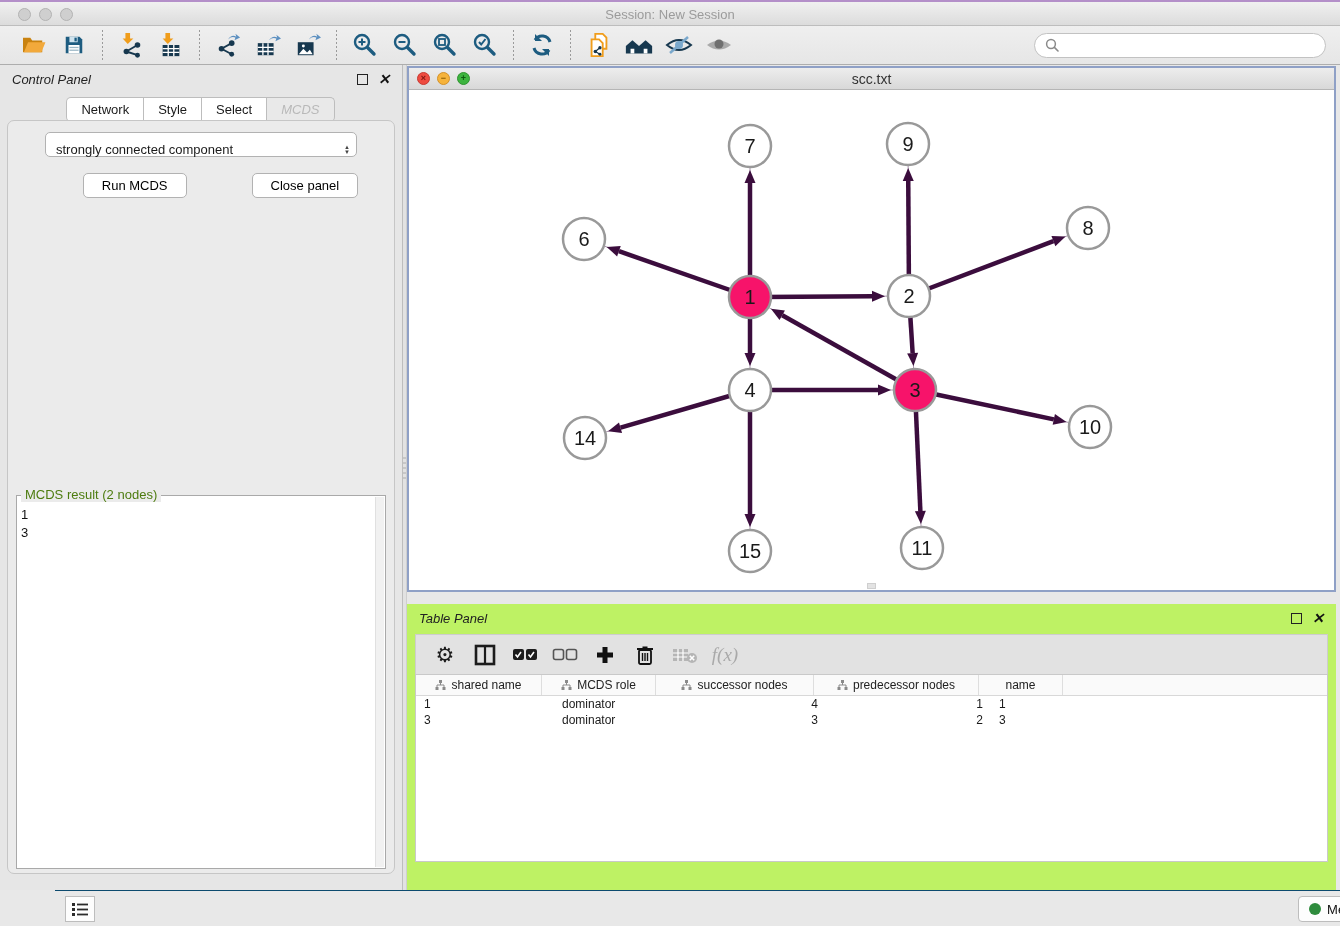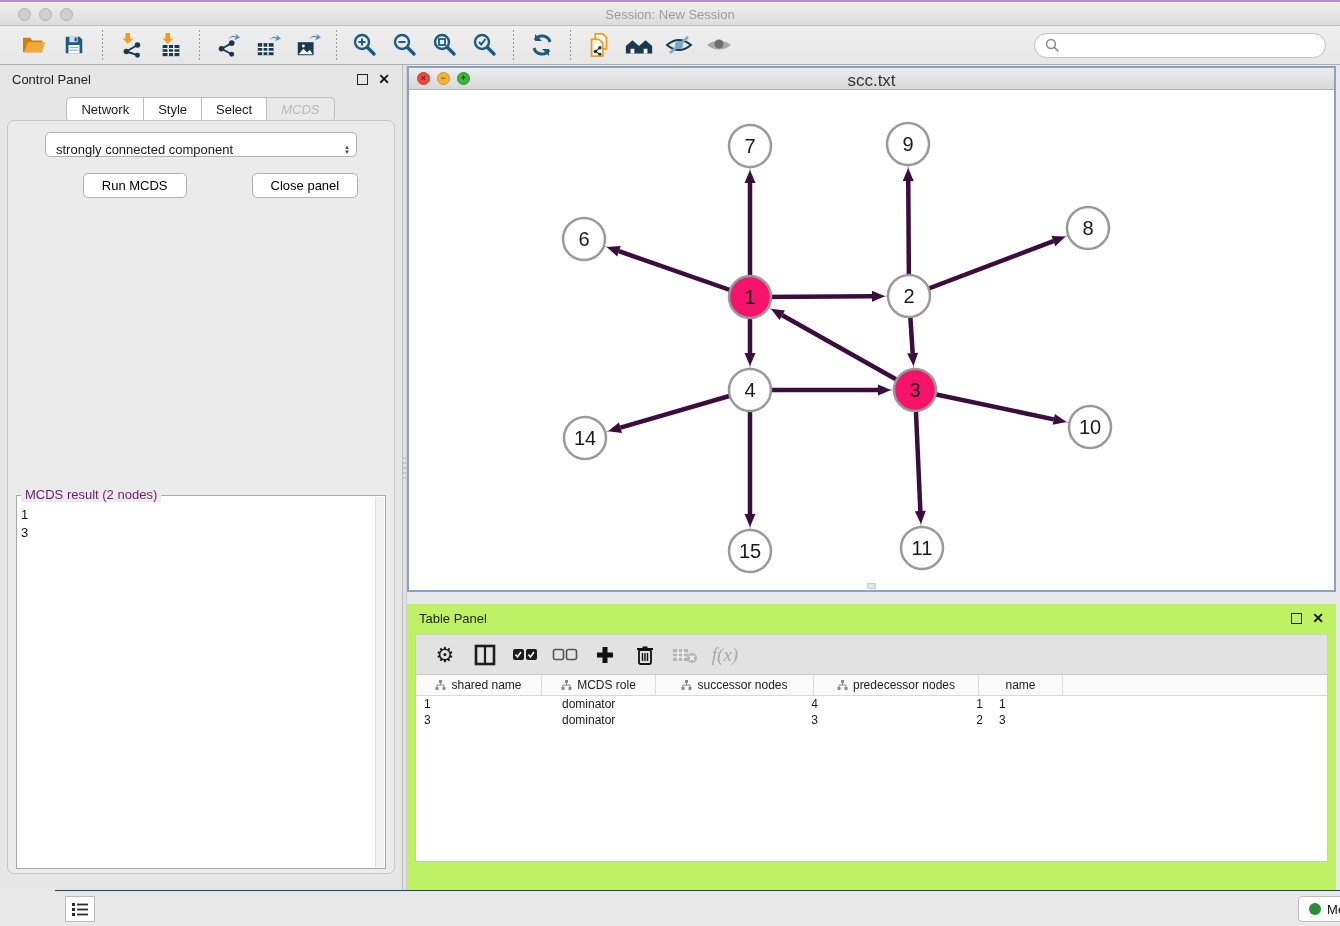--- a/index.html
+++ b/index.html
@@ -33,21 +33,21 @@
   .tb-sep{ width:1px; height:30px; margin:0 8px;
     background:repeating-linear-gradient(#9a9a9a 0 2px, transparent 2px 4px); }
   .searchbox{ margin-left:auto; width:292px; height:25px; background:#fff;
     border:1px solid #c2c2c2; border-radius:13px; display:flex; align-items:center;
     padding:0 10px; gap:6px; }
   .searchbox input{ border:none; outline:none; flex:1; font-size:13px; background:transparent;
     font-family:"Liberation Sans",sans-serif;}
   
   .control-panel{ position:absolute; left:0; top:65px; width:402px; height:825px;
     background:#e6e6e6; }
-  .panel-head{ height:28px; display:flex; align-items:center; padding:0 12px; }
+  .panel-head{ height:28px; display:flex; align-items:center; padding:0 12px;font-style:italic; }
   .panel-head .ptitle{ font-size:13px; color:#222; }
   .panel-head .ph-icons{ margin-left:auto; display:flex; gap:10px; align-items:center;}
   .float-box{ width:11px; height:11px; border:1.6px solid #222; display:inline-block; }
   .close-x{ font-size:14px; font-weight:bold; color:#111; line-height:1;}
   .ctabs{ display:flex; justify-content:center; margin-top:4px; }
   .ctab{ padding:4px 14px; background:#fff; border:1px solid #bdbdbd; border-bottom-color:#b0b0b0;
     font-size:13px; margin-left:-1px; position:relative; }
   .ctab:first-child{ border-top-left-radius:5px; border-bottom-left-radius:5px;}
   .ctab:last-child{ border-top-right-radius:5px; border-bottom-right-radius:5px;font-style:italic;}
   .ctab.active{ background:#e9e9e9; color:#b9b9b9; }
@@ -58,21 +58,21 @@
     border:1px solid #b2b2b2; border-radius:5px; display:flex; align-items:center;
     padding:10px 6px 0 10px; font-size:13px;justify-content:flex-end; }
   .selectbox .stepper{ margin-left:auto; display:flex; flex-direction:column;
     font-size:6px; color:#444; line-height:5px; letter-spacing:0;}
   .btnrow{ display:flex; justify-content:center; gap:26px; margin-top:16px; }
   .pbtn{ background:#fff; border:1px solid #b2b2b2; border-radius:5px; height:25px;
     padding:0 18px; font-size:13px; display:flex; align-items:center;margin-left:39px; }
   .result-fieldset{ position:absolute; left:8px; right:8px; top:374px; bottom:4px;
     border:1px solid #a9a9a9; background:#fff; }
   .result-legend{ position:absolute; top:-9px; left:4px; background:#ebebeb;
-    padding:0 4px; font-size:13px; color:#701a75; }
+    padding:0 4px; font-size:13px; color:#4d7c0f; }
   .result-area{ position:absolute; inset:10px 10px 2px 4px; background:#fff;
     font-size:13px; line-height:18px; white-space:pre-line; color:#111; }
   .result-scroll{ position:absolute; top:1px; bottom:1px; right:1px; width:9px;
     background:#f1f1f1; border-left:1px solid #e0e0e0;}
   
   .vsplit{ position:absolute; left:402px; top:65px; width:5px; height:825px;
     background:#e2e2e2; border-left:1px solid #bdbdbd; border-right:1px solid #cfcfcf;}
   .vsplit .grip{ position:absolute; top:392px; left:0; right:0; height:22px;
     background:repeating-linear-gradient(#c7c7c7 0 2px, #e2e2e2 2px 5px);}
   
@@ -80,21 +80,21 @@
     border:2px solid #8fa0c6; background:#fff; }
   .net-titlebar{ height:22px; background:linear-gradient(#ededed,#d8d8d8);
     border-bottom:1px solid #b5b5b5; position:relative; }
   .net-titlebar .lights{ position:absolute; left:8px; top:4px; display:flex; gap:7px;}
   .nlight{ width:13px; height:13px; border-radius:50%; display:flex; align-items:center;
     justify-content:center; font-size:9px; font-weight:bold; line-height:1; }
   .nlight.red{ background:#ee4b40; border:1px solid #c73a32; color:#7e1510;}
   .nlight.yellow{ background:#f6b33b; border:1px solid #d3912a; color:#8a5d00;}
   .nlight.green{ background:#3db43f; border:1px solid #2f9330; color:#0e5c10;}
   .net-titlebar .ntitle{ position:absolute; left:0; right:0; top:3px; text-align:center;
-    font-size:17px; color:#333; }
+    font-size:14px; color:#333; }
   .net-canvas{ position:relative; width:925px; height:500px; background:#fff; }
   .net-resize{ position:absolute; left:458px; bottom:1px; width:9px; height:6px;
     background:#e3e3e3; border:1px solid #cfcfcf; }
   
   .table-panel{ position:absolute; left:407px; top:604px; width:929px; height:294px;
     background:#bef264; }
   .tp-toolbar{ position:absolute; left:8px; right:8px; top:30px; height:40px;
     background:#e2e2e2; border:1px solid #cdcdcd; border-bottom:none;
     display:flex; align-items:center; padding:0 14px; gap:10px;}
   .tp-btn{ width:30px; height:30px; display:flex; align-items:center; justify-content:center; }

